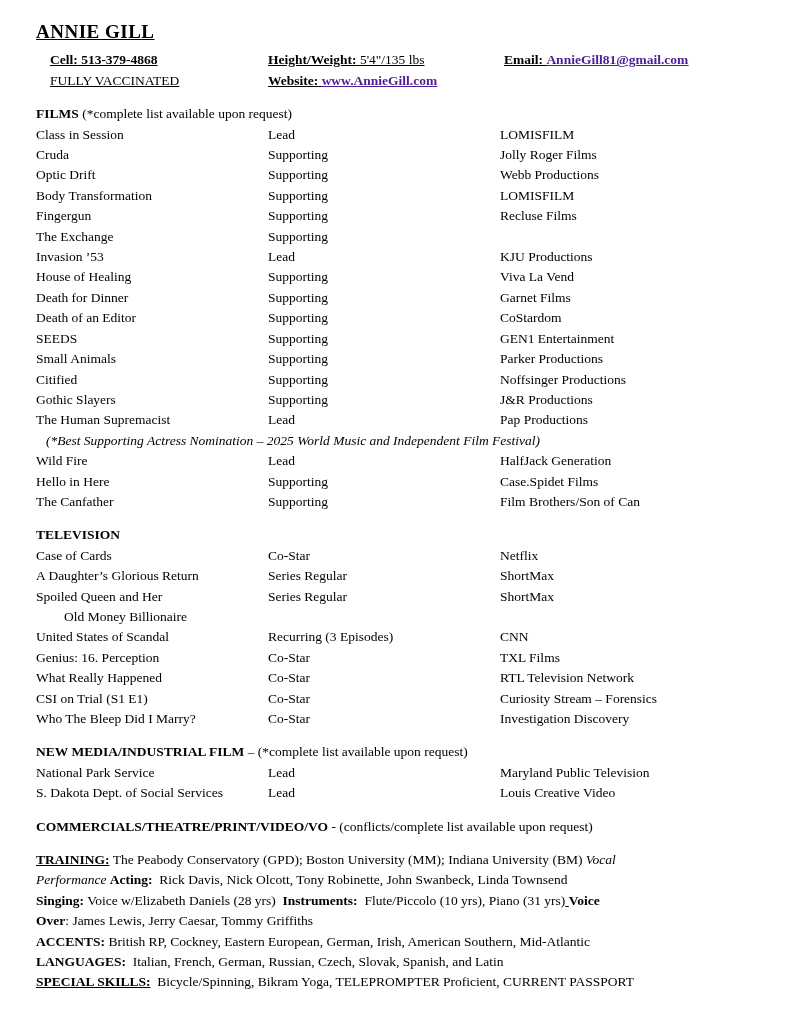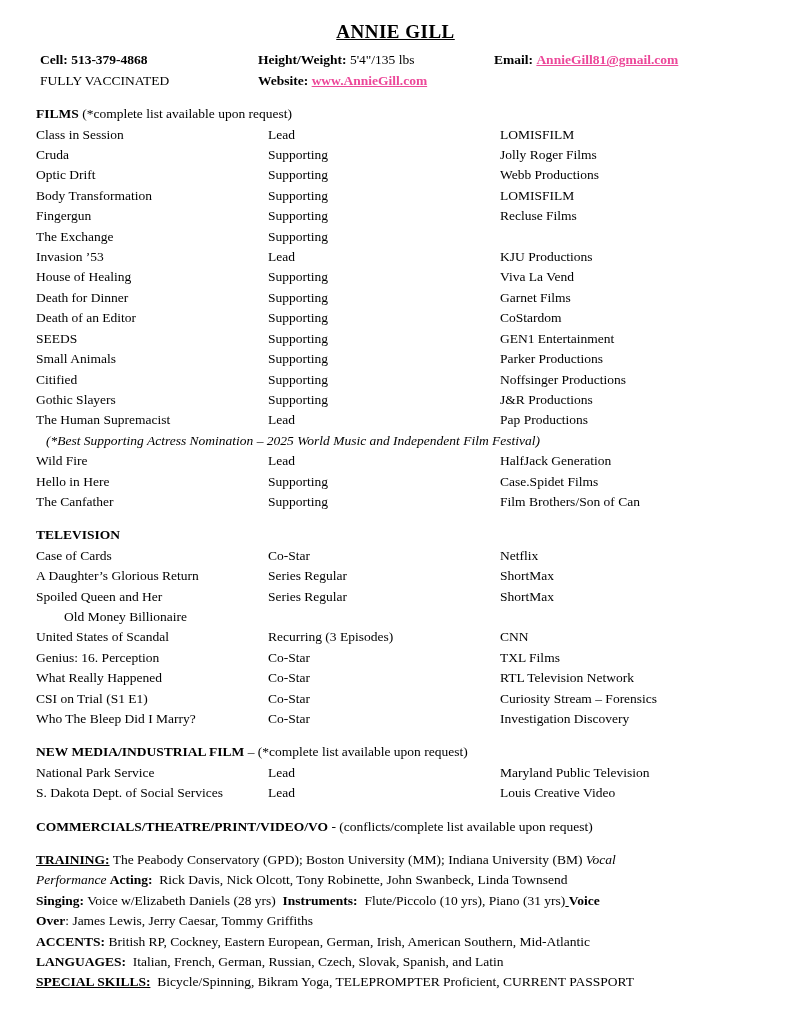--- a/index.html
+++ b/index.html
@@ -9,33 +9,33 @@
     width:791px;height:1024px;
     padding:22px 36px 0 36px;
     font-family:"Liberation Serif","DejaVu Serif",serif;
     font-size:13.5px;line-height:20.4px;
     color:#000;background:#fff;
   }
   .b{font-weight:bold;}
   .i{font-style:italic;}
   .u{text-decoration:underline;}
   .title{
-    text-align:center;
     font-size:19px;font-weight:bold;
     text-decoration:underline;
     letter-spacing:.5px;
     margin:0 0 8px 0;
   }
   .contact{
     display:grid;
     grid-template-columns:218px 236px 1fr;
-    margin-left:4px;
+    margin-left:14px;
+    text-decoration:underline;
   }
   .c-line{white-space:nowrap;}
-  a.link{color:#ec4899;font-weight:bold;text-decoration:underline;cursor:pointer;}
+  a.link{color:#4c1d95;font-weight:bold;text-decoration:underline;cursor:pointer;}
   .sec-heading{margin-top:13px;white-space:nowrap;}
   .row{display:grid;grid-template-columns:232px 232px 1fr;}
   .row > div{white-space:nowrap;}
   .title2{padding-left:28px;}
   .note-row{font-style:italic;padding-left:10px;white-space:nowrap;}
   .dline{white-space:nowrap;}
   .gap{margin-top:13px;}
 </style>
 </head>
 <body>

